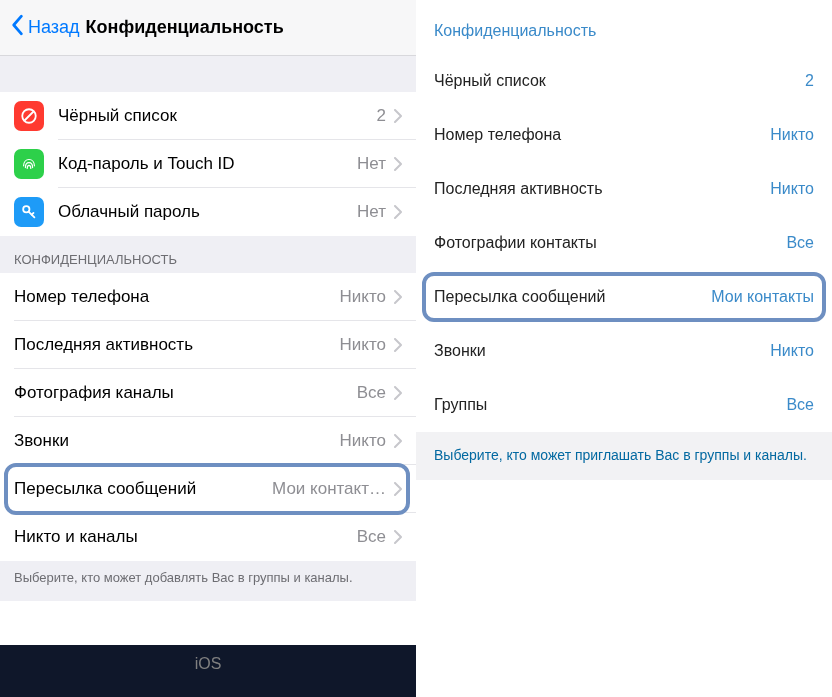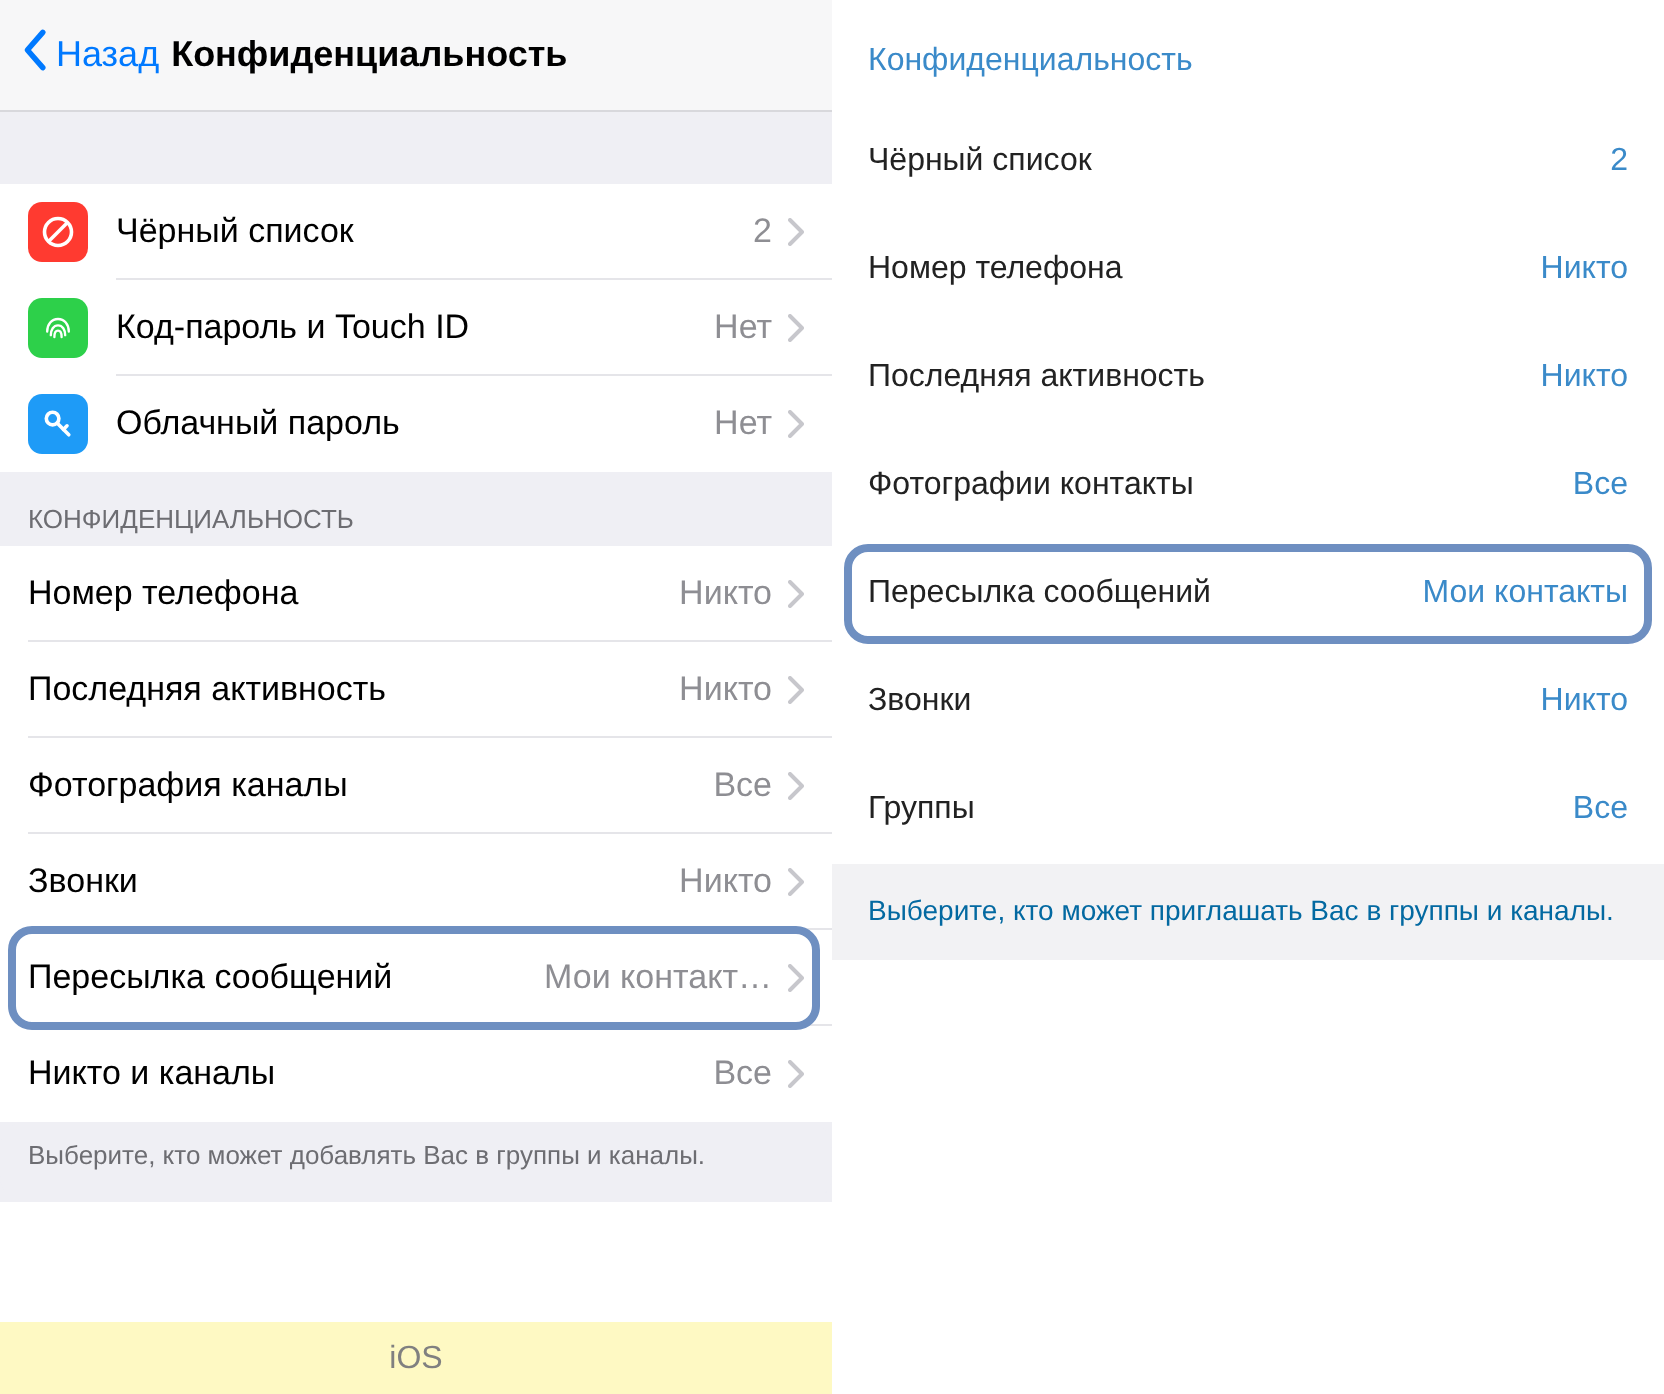--- a/index.html
+++ b/index.html
@@ -27,21 +27,21 @@
   .ios-footer { padding: 8px 14px 14px 14px; font-size: 13px; color: #6d6d72; background: #efeff4; line-height: 1.35; border-radius: 13px; }
   .highlight { position: absolute; border: 4px solid #6e8fc1; border-radius: 12px; pointer-events: none; }
 
   
   .and-header { padding: 22px 18px 14px 18px; color: #3a8ac9; font-size: 16px; font-weight: 500; }
   .and-row { display: flex; align-items: center; justify-content: space-between; padding: 18px 18px; font-size: 16px; }
   .and-label { color: #222; }
   .and-value { color: #3a8ac9; }
   .and-footer { padding: 14px 18px; font-size: 14px; color: #0369a1; background: #f2f2f4; line-height: 1.4; }
 
-  .platform-label { text-align: center; padding: 10px 0 8px 0; font-size: 16px; color: #808080; background: #fef9c3; }
+  .platform-label { text-align: center; padding: 10px 0 24px 0; font-size: 16px; color: #808080; background: #0f172a; }
 </style>
 </head>
 <body>
 
 <div class="wrap">
 
   <div class="col ios">
     <div class="ios-header">
       <div class="ios-back">
         <span>

